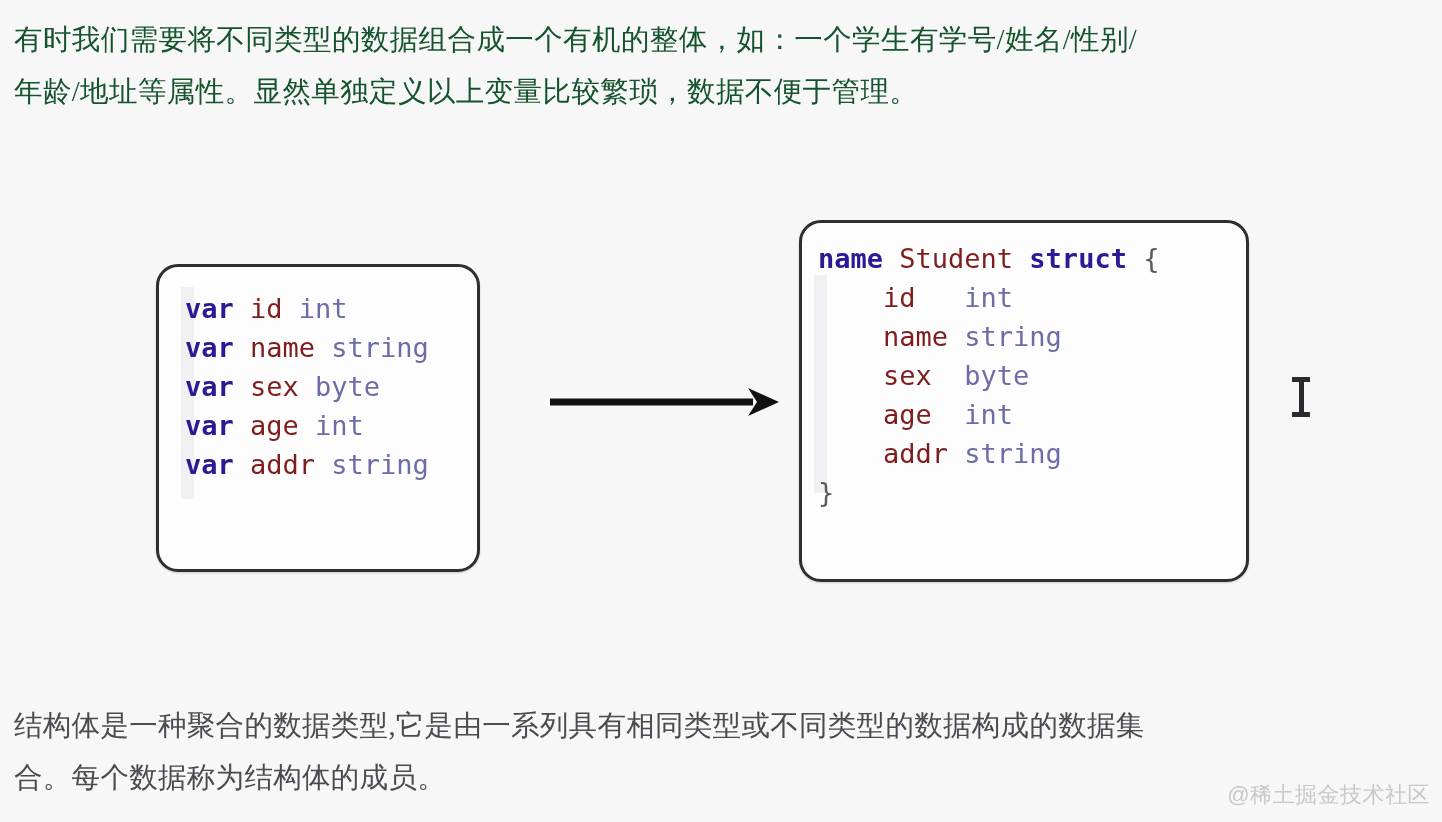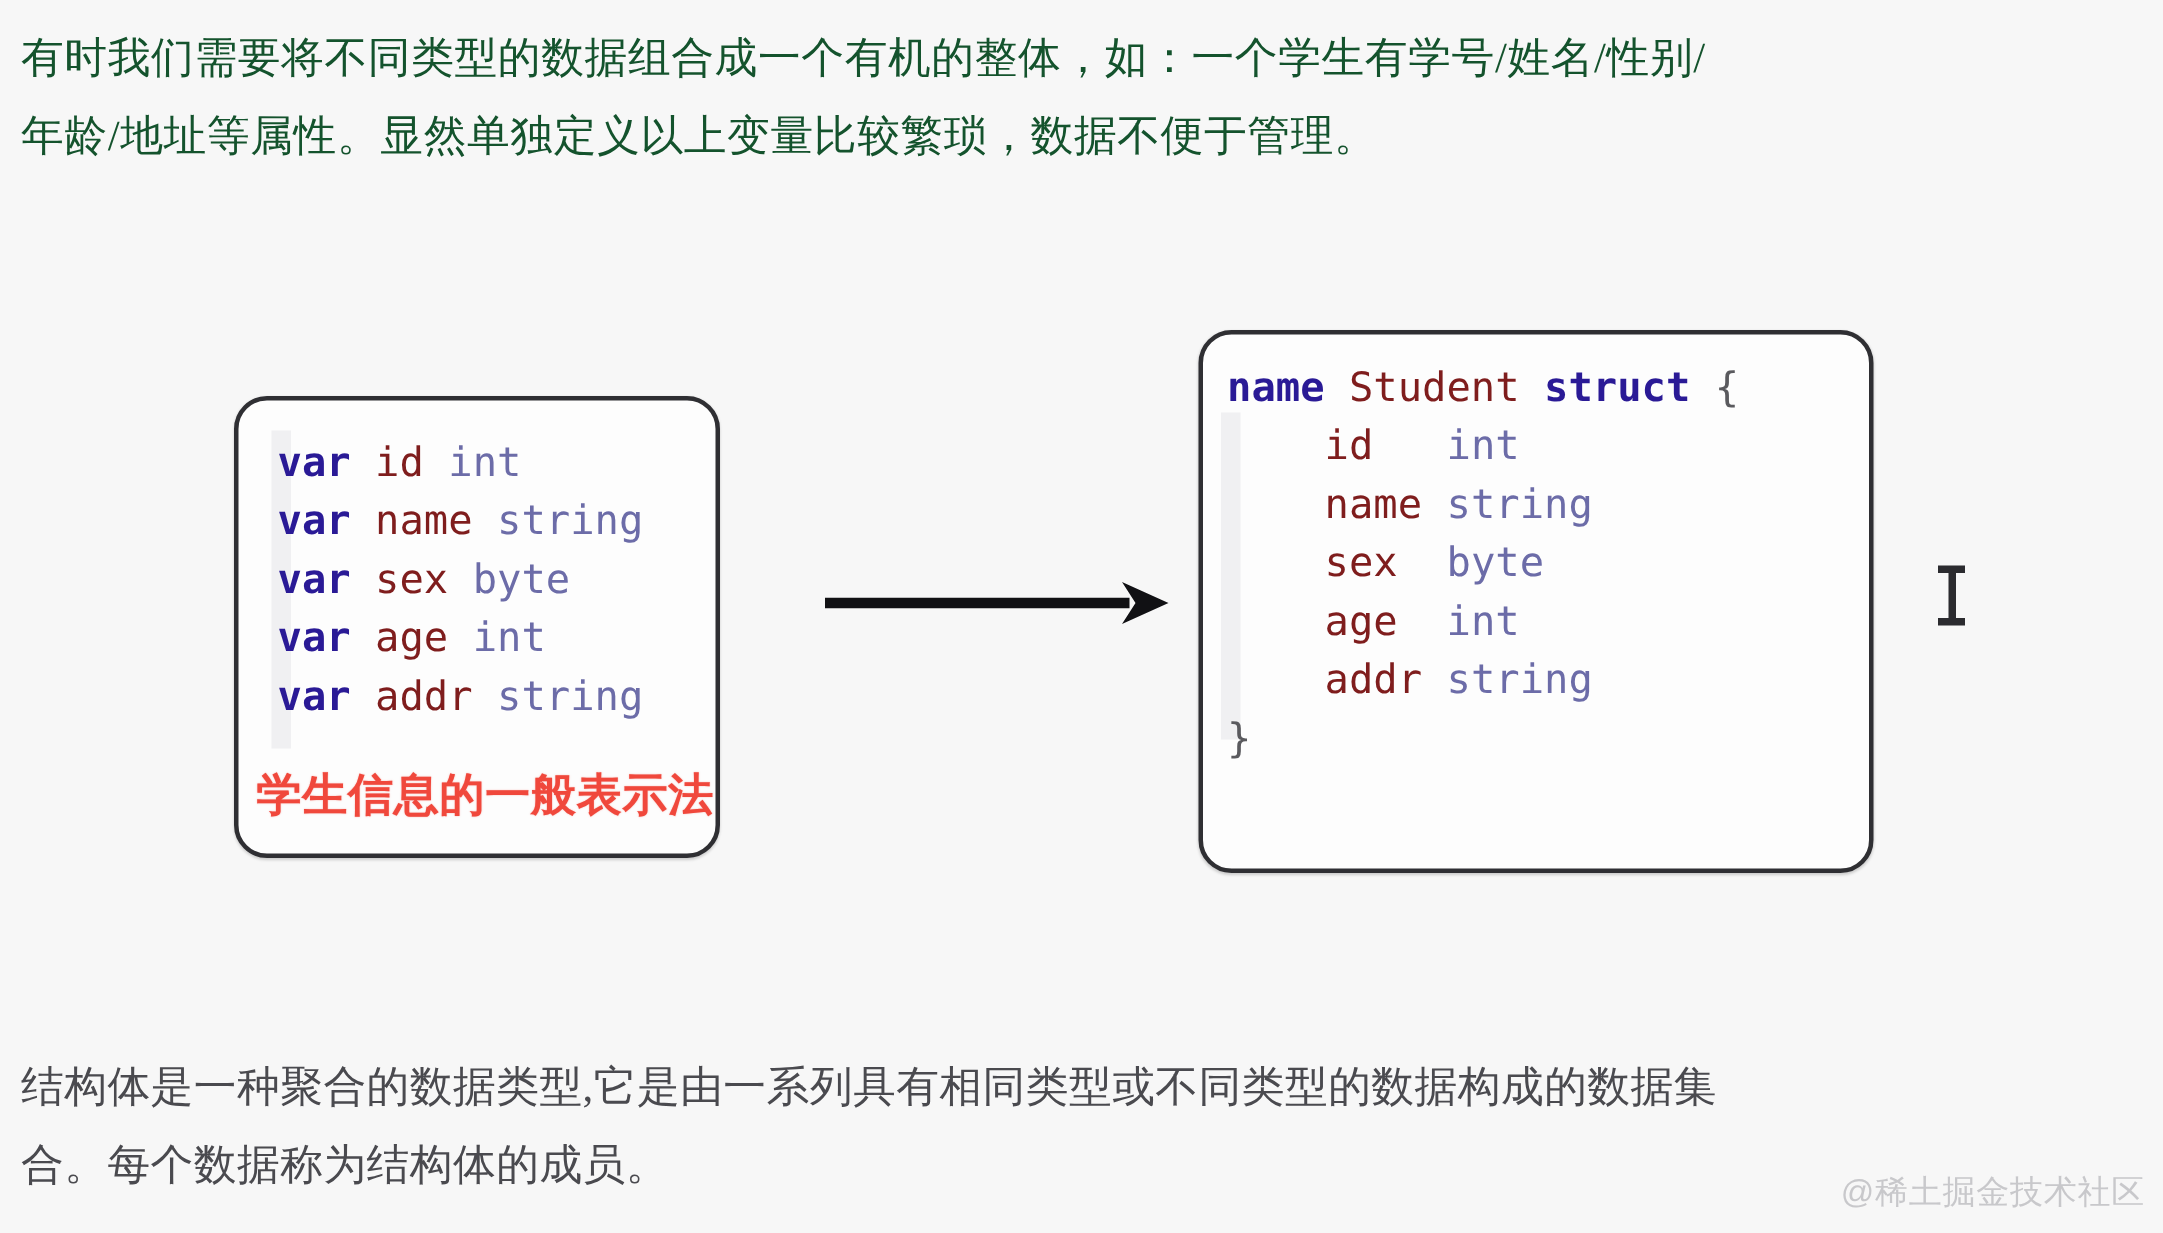--- a/index.html
+++ b/index.html
@@ -138,21 +138,20 @@
 
 <div id="diagram">
 
   <div id="card-plain" class="code-card">
     <div class="indent-guide"></div>
     <div class="code-body"><span><span class="kw">var</span> <span class="ident">id</span> <span class="typ">int</span></span>
 <span><span class="kw">var</span> <span class="ident">name</span> <span class="typ">string</span></span>
 <span><span class="kw">var</span> <span class="ident">sex</span> <span class="typ">byte</span></span>
 <span><span class="kw">var</span> <span class="ident">age</span> <span class="typ">int</span></span>
 <span><span class="kw">var</span> <span class="ident">addr</span> <span class="typ">string</span></span></div>
-    <div class="caption-red">学生信息的一般表示法</div>
   </div>
 
   <div id="flow-arrow">
     <svg width="232" height="34" viewBox="0 0 232 34" aria-hidden="true">
       <line x1="2" y1="17" x2="205" y2="17" stroke="#111114" stroke-width="7" stroke-linecap="butt"></line>
       <path d="M200 3 L231 17 L200 31 L209 17 Z" fill="#111114"></path>
     </svg>
   </div>
 
   <div id="card-struct" class="code-card">

